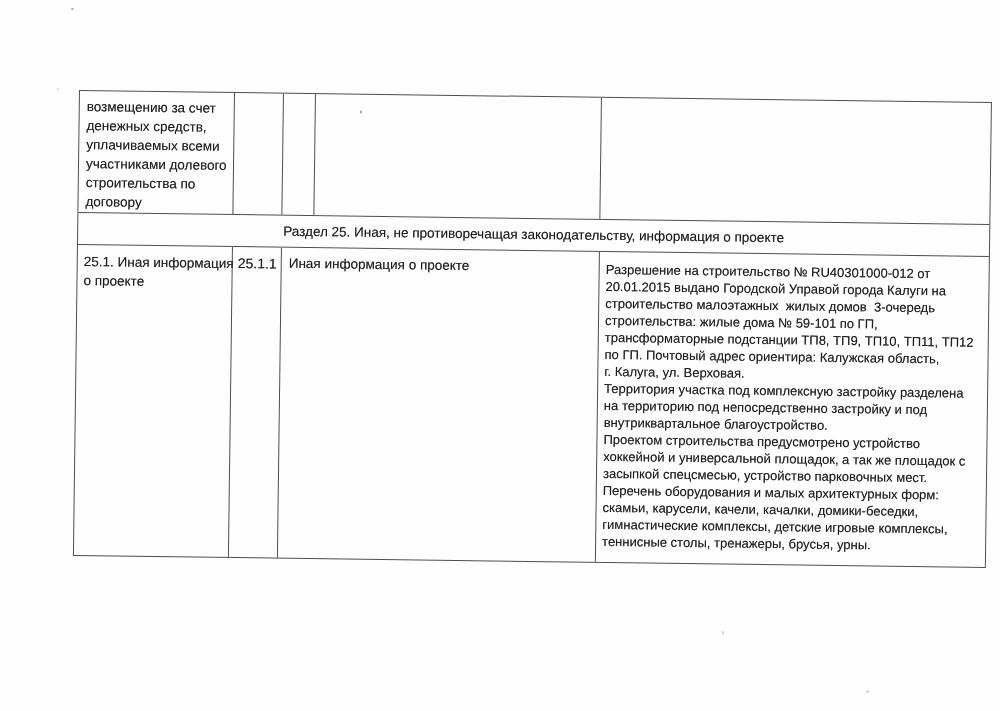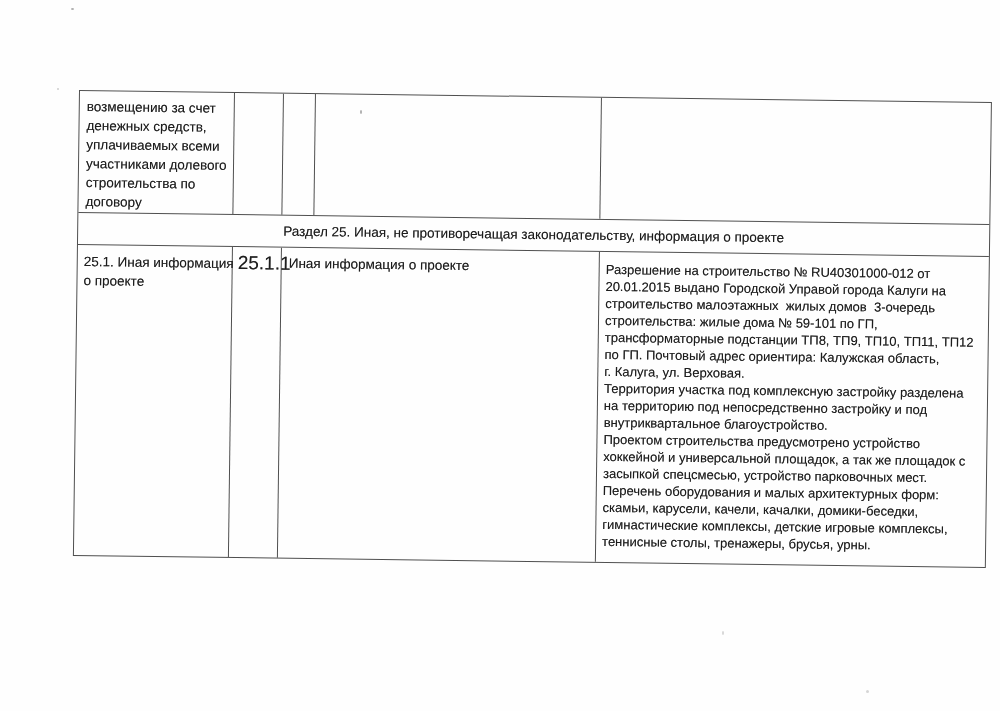--- a/index.html
+++ b/index.html
@@ -30,21 +30,21 @@
   .w3{width:32px;}
   .w4{width:286px;}
   .w3m{width:318px;}
   .txt{
     white-space:pre;
     text-shadow:0 0 .5px rgba(25,25,25,.55);
   }
   .desc-top{font-size:13.5px;line-height:19px;padding:6px 2px 0 7px;}
   .header-text{font-size:13.5px;text-align:center;width:100%;}
   .item-label{font-size:13.5px;line-height:19px;padding:7px 2px 0 6px;}
-  .item-number{font-size:19px;line-height:18px;padding:7px 1px 0 5px;}
+  .item-number{font-size:14px;line-height:18px;padding:7px 1px 0 5px;}
   .item-title{font-size:13.5px;line-height:18px;padding:7px 4px 0 7px;}
   .content-text{font-size:13px;line-height:17px;padding:9px 2px 0 6px;}
   .speck{position:absolute;border-radius:50%;background:rgba(75,75,75,.45);}
 </style>
 </head>
 <body>
 
 <div>
 
   <div class="speck" style="left:71px;top:8px;width:3px;height:2px;"></div>

